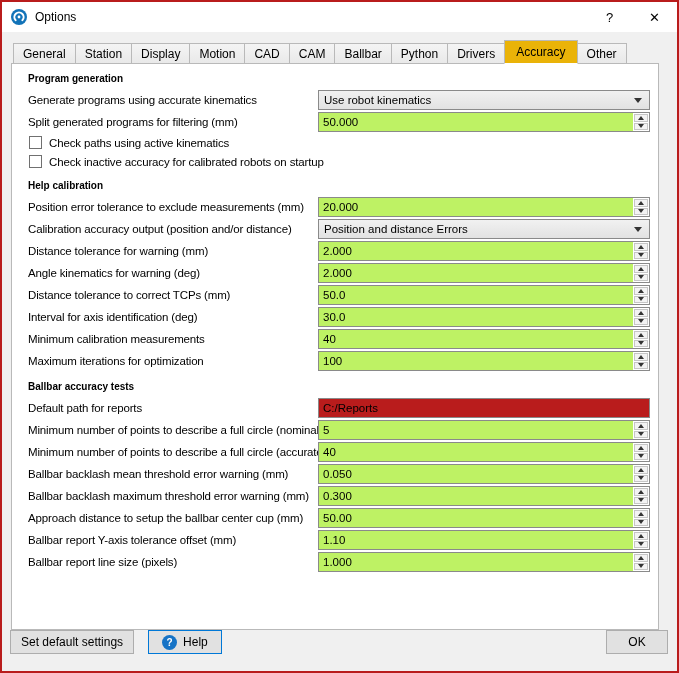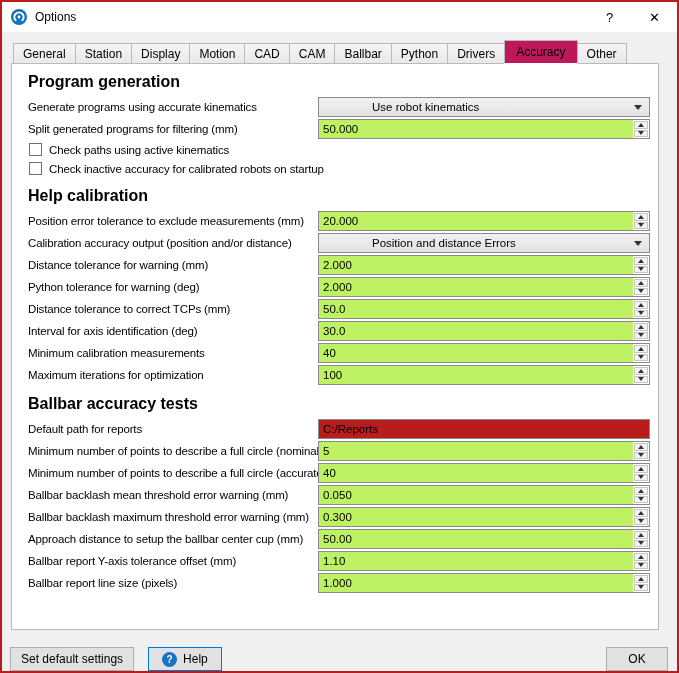--- a/index.html
+++ b/index.html
@@ -23,43 +23,43 @@
   
   .main{ flex:1; display:flex; flex-direction:column; padding:8px 18px 0 9px; min-height:0; }
   .tabbar{ display:flex; align-items:flex-end; height:23px; padding-left:2px; position:relative; z-index:2; }
   .tab{
     height:20px; padding:0 9px; display:flex; align-items:center;
     background:linear-gradient(#f4f4f4,#e9e9e9);
     border:1px solid #b9b9b9; border-bottom:none; margin-right:-1px;
     font-size:12px; white-space:nowrap; cursor:default;
   }
   .tab.selected{
-    height:24px; background:#be185d; margin-bottom:-1px; padding:0 11px;
+    height:24px; background:#eab308; margin-bottom:-1px; padding:0 11px;
     border:1px solid #b9b9b9; border-bottom:1px solid #ffffff; z-index:3; position:relative;
   }
   .pane{
     flex:1; background:#ffffff; border:1px solid #b9b9b9;
     padding:4px 8px 0 16px; overflow:hidden; font-size:11.5px; min-height:0;
   }
   
-  .section-heading{ font-weight:700; font-size:16px; margin:9px 0 5px 0; }
+  .section-heading{ font-weight:700; font-size:10px; margin:9px 0 5px 0; }
   .section-heading.first{ margin-top:5px; }
   .row{ display:flex; align-items:center; height:22px; }
   .row.check-row{ height:19px; }
   .label{
     flex:0 0 290px; padding-right:6px; white-space:nowrap; overflow:hidden;
     letter-spacing:-0.15px;
   }
   .check-label{ flex:1; }
   
   .combo{
     flex:1; height:20px; display:flex; align-items:center;
     border:1px solid #8a8a8a; background:linear-gradient(#f1f1f1,#e2e2e2); cursor:default;
   }
-  .combo-text{ flex:1; padding:0 5px; white-space:nowrap; overflow:hidden;margin-left:48px; }
+  .combo-text{ flex:1; padding:0 5px; white-space:nowrap; overflow:hidden; }
   .combo-arrow{
     width:0; height:0; border-left:4px solid transparent; border-right:4px solid transparent;
     border-top:5px solid #333; margin-right:7px;
   }
   
   .spin{ flex:1; height:20px; display:flex; border:1px solid #8a8a8a; background:#bef264; }
   .spin-text{ flex:1; display:flex; align-items:center; padding:0 4px; }
   .spin-btns{ flex:0 0 16px; display:flex; flex-direction:column; padding:1px; gap:1px; background:#fff; }
   .spin-b{
     flex:1; display:flex; align-items:center; justify-content:center;
@@ -71,21 +71,21 @@
   .text-input{
     flex:1; height:20px; border:1px solid #8a8a8a; background:#b91c1c; padding:0 4px;
     font-family:"Liberation Sans",sans-serif; font-size:11.5px; color:#000;
   }
   
   .checkbox{
     width:13px; height:13px; flex:0 0 13px; border:1px solid #707070; background:#fff;
     margin-right:7px; margin-left:1px; cursor:default;
   }
   
-  .footer{ flex:0 0 41px; display:flex; align-items:flex-end; padding:0 9px 0 8px; background:#f0f0f0; }
+  .footer{ flex:0 0 41px; display:flex; align-items:flex-start; padding:0 9px 0 8px; background:#f0f0f0; }
   .btn{
     height:24px; padding:0 10px; background:#e1e1e1; border:1px solid #adadad;
     font-family:"Liberation Sans",sans-serif; font-size:12px; color:#000; cursor:default;
   }
   .help-btn{ margin-left:14px; border:1px solid #0078d7; display:flex; align-items:center; gap:6px; padding:0 13px; }
   .help-icon{
     width:15px; height:15px; border-radius:50%; background:#1673c6; color:#fff;
     font-size:10px; font-weight:700; display:flex; align-items:center; justify-content:center;
   }
   .ok-btn{ margin-left:auto; width:62px; text-align:center; }
@@ -194,21 +194,21 @@
                 <i class="tri-up"></i>
               </span>
             <span class="spin-b">
                 <i class="tri-down"></i>
               </span>
           </span>
         </div>
       </div>
 
       <div class="row">
-        <span class="label">Python tolerance for warning (deg)</span>
+        <span class="label">Angle kinematics for warning (deg)</span>
         <div class="spin">
           <span class="spin-text">2.000</span>
           <span class="spin-btns">
             <span class="spin-b">
                 <i class="tri-up"></i>
               </span>
             <span class="spin-b">
                 <i class="tri-down"></i>
               </span>
           </span>

